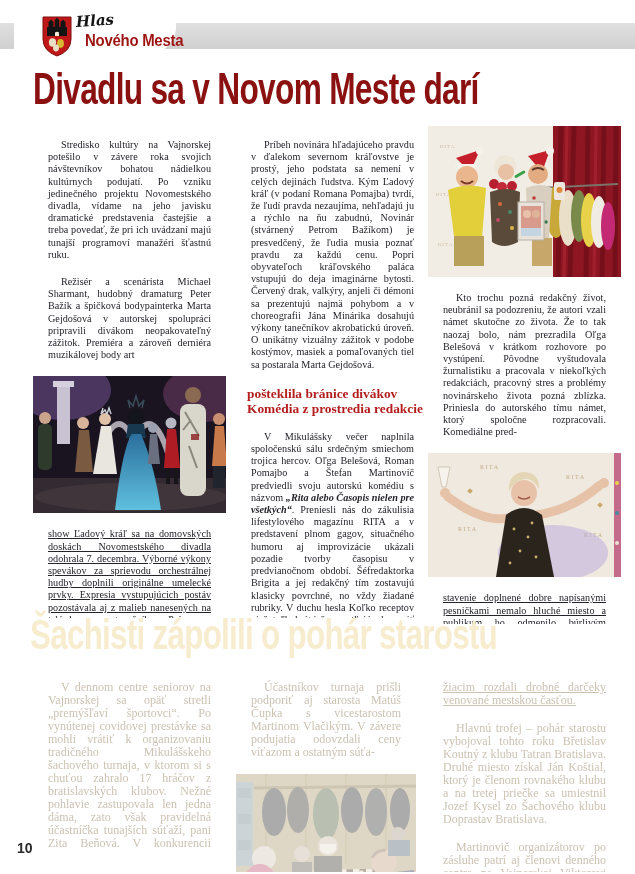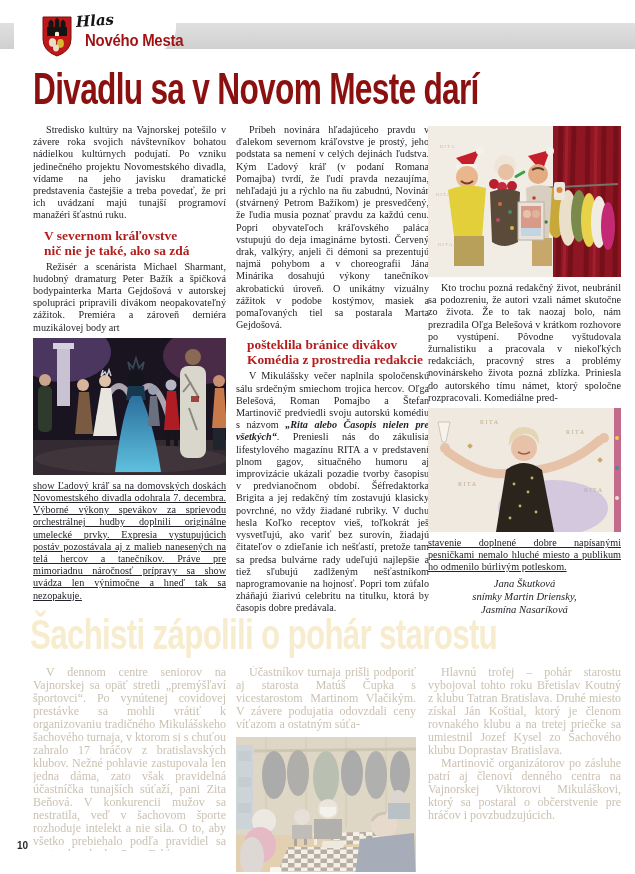--- a/index.html
+++ b/index.html
@@ -23,41 +23,41 @@
              transform-origin:left top;white-space:nowrap;letter-spacing:-1px;}
   .headline2{position:absolute;left:30px;top:610px;font-family:"Liberation Sans",sans-serif;
              font-weight:bold;font-size:43px;color:#f8ecce;transform:scaleX(.73);
              transform-origin:left top;white-space:nowrap;letter-spacing:-1px;}
   
   .col{position:absolute;top:124px;width:193px;font-size:10.2px;line-height:12.2px;
        text-align:justify;color:#23232a;}
   .c1{left:33px;height:494px;overflow:hidden;}
   .c2{left:236px;height:494px;overflow:hidden;}
   .c3{left:428px;width:193px;height:500px;overflow:hidden;}
-  p{margin:0;text-indent:13px;}
+  p{margin:15px;text-indent:13px;}
   p.cont{text-indent:0;text-decoration:underline;}
   .subhead{font-weight:bold;color:#b31d1d;font-size:13.4px;line-height:15px;
            margin:6px 0 3px 0;padding-left:11px;text-align:left;}
   .subhead span{display:block;}
   .ital{font-style:italic;font-weight:bold;}
   .photoframe{margin:4px 0 5px 0;}
   .photoframe svg{display:block;}
   .byline{margin-top:3px;text-align:center;font-style:italic;font-weight:normal;
           font-size:10.6px;line-height:13px;color:#23232a;}
   .byline span{display:block;}
   
   .bcol{position:absolute;top:666px;width:193px;font-size:12px;line-height:13px;
         text-align:justify;color:#cbc2b2;}
   .b1{left:33px;height:185px;overflow:hidden;}
   .b2{left:236px;width:180px;height:206px;overflow:hidden;}
   .b3{left:428px;width:193px;height:206px;overflow:hidden;}
   .creditline{text-align:right;margin-top:-13px;font-style:italic;text-indent:0;}
   .fadedphoto{margin-top:6px;opacity:.42;}
   .pagenum{position:absolute;left:17px;top:840px;font-family:"Liberation Sans",sans-serif;
-           font-weight:bold;font-size:10px;color:#2a2a2a;}
+           font-weight:bold;font-size:14px;color:#2a2a2a;}
 </style>
 </head>
 <body>
 
 <div class="page">
 
   <div class="topbar"></div>
   <div class="logobox">
     <svg class="crest" width="30" height="41" viewBox="0 0 30 41">
       <path d="M15,1 L29,1 L29,23 Q29,35 15,40 Q1,35 1,23 L1,1 Z" fill="#c01818" stroke="#7d0e0e" stroke-width="1"></path>
@@ -74,24 +74,20 @@
       <ellipse cx="14" cy="32" rx="3" ry="3.4" fill="#e8dfc6"></ellipse>
     </svg>
     <div class="logo-script">Hlas</div>
     <div class="logo-title">Nového Mesta</div>
   </div>
 
   <div class="headline1">Divadlu sa v Novom Meste darí</div>
 
   <div class="col c1">
     <p>Stredisko kultúry na Vajnorskej potešilo v závere roka svojich návštevníkov bohatou nádielkou kultúrnych podujatí. Po vzniku jedinečného projektu Novomestského divadla, vídame na jeho javisku dramatické predstavenia častejšie a treba povedať, že pri ich uvádzaní majú tunajší programoví manažéri šťastnú ruku.</p>
-    <div class="subhead">
-      <span>V severnom kráľovstve</span>
-      <span>nič nie je také, ako sa zdá</span>
-    </div>
     <p>Režisér a scenárista Michael Sharmant, hudobný dramaturg Peter Bažík a špičková bodypainterka Marta Gejdošová v autorskej spolupráci pripravili divákom neopakovateľný zážitok. Premiéra a zároveň derniéra muzikálovej body art</p>
     <div class="photoframe">
       <svg width="196" height="137" viewBox="0 0 196 137">
         <defs>
           <linearGradient id="bluegown" x1="0" y1="0" x2="0" y2="1">
             <stop offset="0" stop-color="#2b6f9e"></stop>
               <stop offset="1" stop-color="#5fc0de"></stop>
           </linearGradient>
         </defs>
         <rect width="196" height="137" fill="#191420"></rect>
@@ -298,19 +294,20 @@
         <path d="M136,84 Q140,76 150,76" stroke="#8a7258" stroke-width="3" fill="none"></path>
         <polygon points="124,102 178,96 180,145 118,145" fill="#2e3c58"></polygon>
         <circle cx="162" cy="60" r="7" fill="#b0a090"></circle>
         <rect x="152" y="66" width="22" height="16" fill="#5a6a7a"></rect>
         <rect x="34" y="130" width="11" height="11" rx="2" fill="#f0ece0"></rect>
       </svg>
     </div>
   </div>
 
   <div class="bcol b3">
+    <p class="cont">žiacim rozdali drobné darčeky venované mestskou časťou.</p>
     <p>Hlavnú trofej – pohár starostu vybojoval tohto roku Břetislav Koutný z klubu Tatran Bratislava. Druhé miesto získal Ján Koštial, ktorý je členom rovnakého klubu a na tretej priečke sa umiestnil Jozef Kysel zo Šachového klubu Doprastav Bratislava.</p>
     <p>Martinovič organizátorov po zásluhe patrí aj členovi denného centra na Vajnorskej Viktorovi Mikuláškovi, ktorý sa postaral o občerstvenie pre hráčov i povzbudzujúcich.</p>
   </div>
 
   <div class="pagenum">10</div>
 
 </div>
 
 </body></html>

